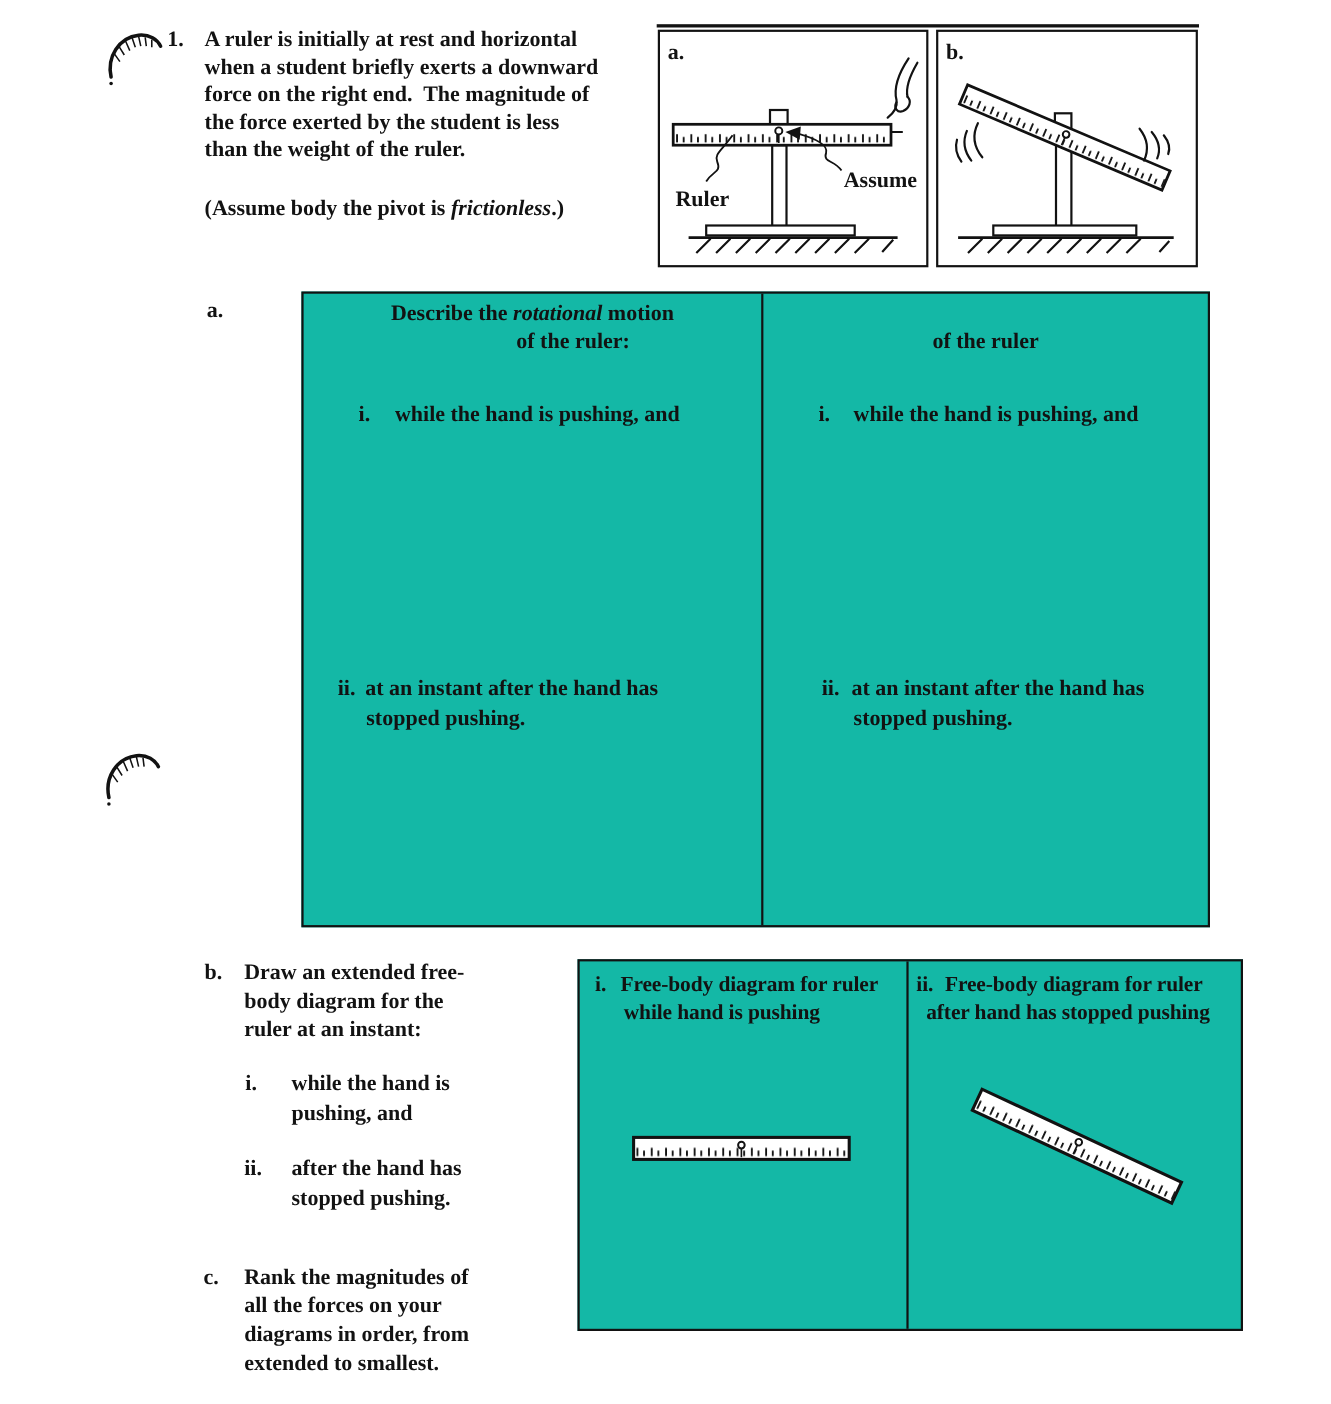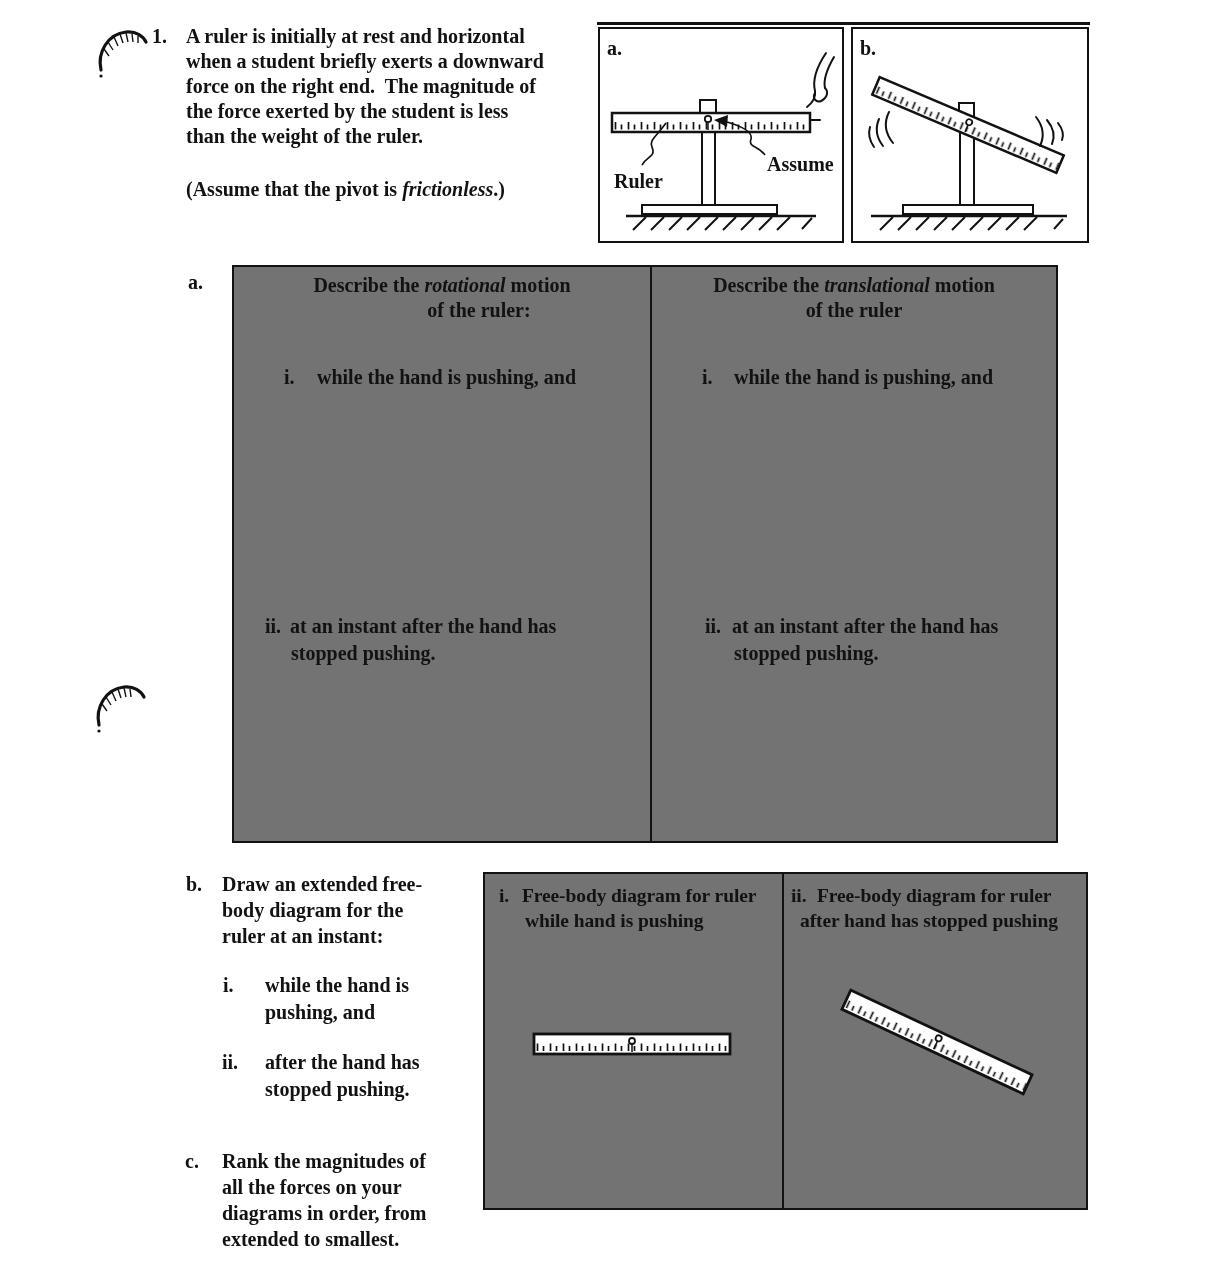--- a/index.html
+++ b/index.html
@@ -7,21 +7,21 @@
     position:relative;width:1210px;height:1276px;background:#ffffff;
     font-family:"Liberation Serif","DejaVu Serif",serif;
     font-weight:bold;color:#121212;overflow:hidden;
   }
   .t{position:absolute;font-size:20px;line-height:25px;white-space:pre;}
   .it{font-style:italic;}
   .ctr{text-align:center;}
   svg{position:absolute;}
   .panel{position:absolute;border:2.5px solid #121212;background:#fff;}
   .rule{position:absolute;background:#121212;}
-  .box{position:absolute;border:2px solid #121212;background:#737373;}
+  .box{position:absolute;border:2px solid #121212;background:#14b8a6;margin-left:42px;}
   .divider{position:absolute;top:0;bottom:0;width:2px;background:#121212;}
   .fbdtxt{font-size:19.5px;letter-spacing:-0.1px;}
   .hdr{position:absolute;font-size:20px;line-height:25px;}
 </style>
 </head>
 <body>
 
 <div class="page">
 
   <svg style="left:92px;top:26px" width="60" height="54" viewBox="0 0 60 54">
@@ -34,21 +34,21 @@
     <path d="M16,16 L21,24 M22,11 L26,20 M28,8 L31,17 M34,7 L36,16 M40,8 L41,16 M12,23 L17,30" stroke="#121212" stroke-width="1.4" fill="none"></path>
     <circle cx="9" cy="50" r="1.6" fill="#121212"></circle>
   </svg>
 
   <div class="t" style="left:152px;top:24px">1.</div>
   <div class="t" style="left:186px;top:24px">A ruler is initially at rest and horizontal</div>
   <div class="t" style="left:186px;top:49px">when a student briefly exerts a downward</div>
   <div class="t" style="left:186px;top:74px">force on the right end.  The magnitude of</div>
   <div class="t" style="left:186px;top:99px">the force exerted by the student is less</div>
   <div class="t" style="left:186px;top:124px">than the weight of the ruler.</div>
-  <div class="t" style="left:186px;top:177px"><span>(Assume that the pivot is </span><span class="it">frictionless</span><span>.)</span></div>
+  <div class="t" style="left:186px;top:177px"><span>(Assume body the pivot is </span><span class="it">frictionless</span><span>.)</span></div>
 
   <div class="rule" style="left:597px;top:22px;width:493px;height:3px"></div>
 
   <div class="panel" style="left:598px;top:27px;width:242px;height:212px">
     <div class="t" style="left:7px;top:7px">a.</div>
     <svg style="left:0;top:0" width="242" height="212" viewBox="0 0 242 212">
       <defs>
         <pattern id="ta" patternUnits="userSpaceOnUse" x="12" y="84" width="13" height="19">
           <line x1="3.5" y1="9" x2="3.5" y2="16.5" stroke="#121212" stroke-width="1.7"></line>
           <line x1="9.5" y1="11.5" x2="9.5" y2="16.5" stroke="#121212" stroke-width="1.7"></line>
@@ -132,21 +132,20 @@
     <div class="divider" style="left:416px"></div>
 
     <div class="hdr ctr" style="left:0;top:6px;width:416px"><span>Describe the </span><span class="it">rotational</span><span> motion</span></div>
     <div class="hdr ctr" style="left:0;top:31px;width:490px">of the ruler:</div>
     <div class="t" style="left:50px;top:98px">i.</div>
     <div class="t" style="left:83px;top:98px">while the hand is pushing, and</div>
     <div class="t" style="left:31px;top:347px">ii.</div>
     <div class="t" style="left:56px;top:347px">at an instant after the hand has</div>
     <div class="t" style="left:57px;top:374px">stopped pushing.</div>
 
-    <div class="hdr ctr" style="left:418px;top:6px;width:404px"><span>Describe the </span><span class="it">translational</span><span> motion</span></div>
     <div class="hdr ctr" style="left:418px;top:31px;width:404px">of the ruler</div>
     <div class="t" style="left:468px;top:98px">i.</div>
     <div class="t" style="left:500px;top:98px">while the hand is pushing, and</div>
     <div class="t" style="left:471px;top:347px">ii.</div>
     <div class="t" style="left:498px;top:347px">at an instant after the hand has</div>
     <div class="t" style="left:500px;top:374px">stopped pushing.</div>
   </div>
 
   <div class="t" style="left:186px;top:872px">b.</div>
   <div class="t" style="left:222px;top:872px">Draw an extended free-</div>

